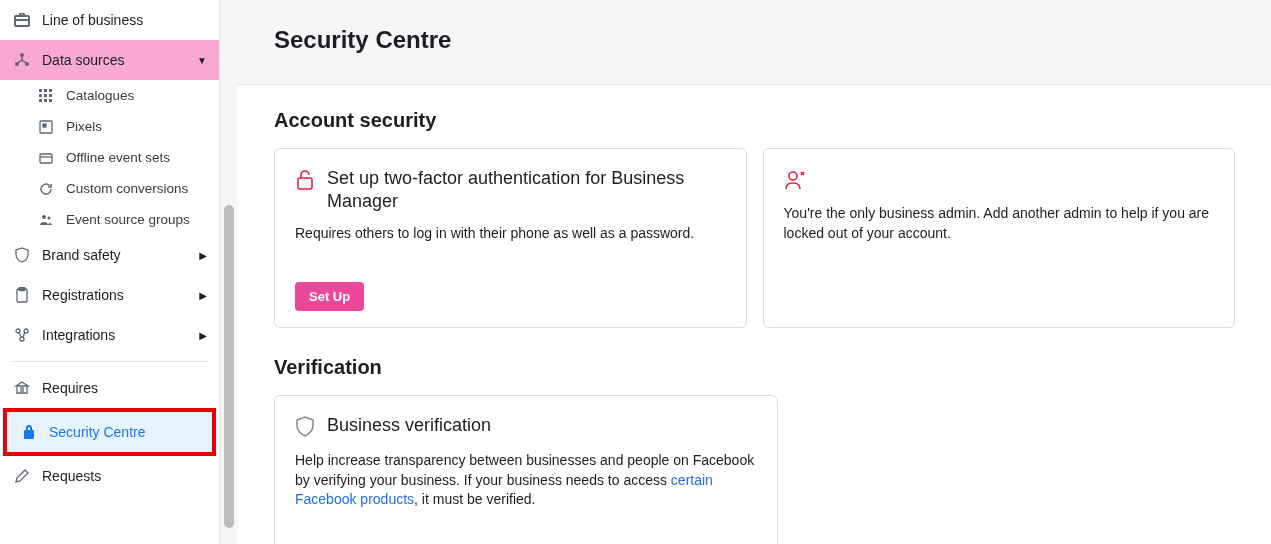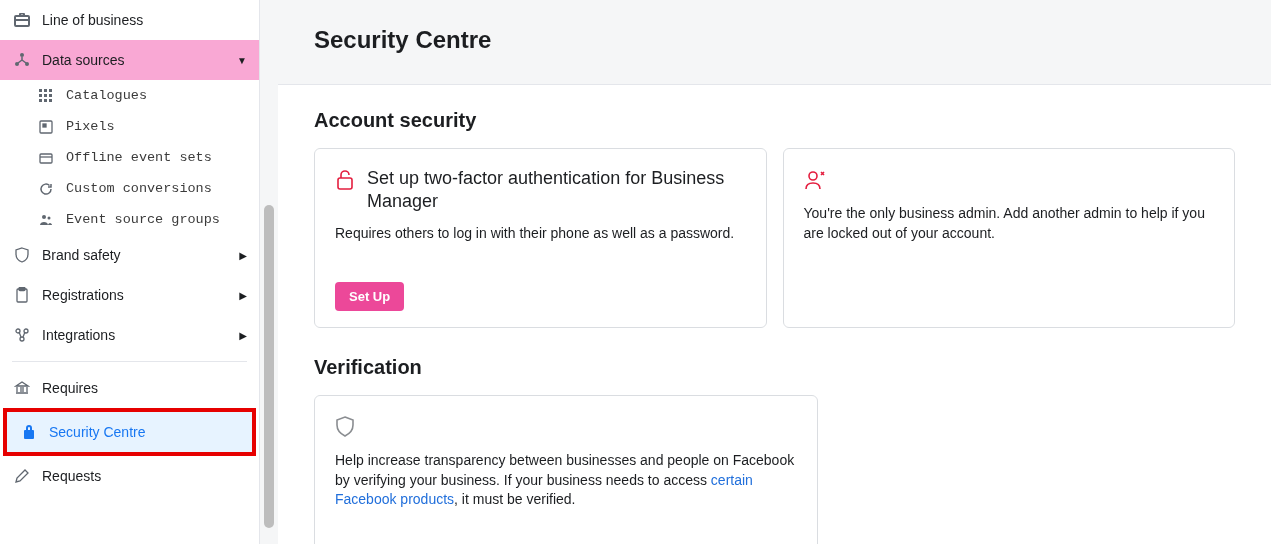--- a/index.html
+++ b/index.html
@@ -7,21 +7,21 @@
       font-family: -apple-system, BlinkMacSystemFont, "Segoe UI", Helvetica, Arial, sans-serif;
       font-size: 14px;
       color: #1c1e21;
       display: flex;
       width: 1271px;
       height: 544px;
       overflow: hidden;
       background: #fff;
     }
     .sidebar {
-      width: 260px;
+      width: 220px;
       background: #fff;
       border-right: 1px solid #e4e6eb;
       overflow-y: auto;
       flex-shrink: 0;
     }
     .scroll-gap {
       width: 18px;
       background: #f5f6f7;
       flex-shrink: 0;
       position: relative;
@@ -51,21 +51,21 @@
     }
     .sb-item .icon, .sb-sub .icon {
       width: 20px;
       display: flex;
       justify-content: center;
       color: #606770;
       font-size: 14px;
     }
     .sb-item { padding: 12px 12px; }
     .sb-item .label { margin-left: 10px; flex: 1; }
-    .sb-sub { padding: 8px 12px 8px 36px; color: #3b3b3b; font-size: 13.5px; font-family: Liberation Mono, monospace; }
+    .sb-sub { padding: 8px 12px 8px 36px; color: #3b3b3b; font-size: 13.5px; }
     .sb-sub .label { margin-left: 10px; }
     .sb-item .chev { font-size: 10px; color: #1c1e21; }
     .sb-expanded { background: #f9a8d4; font-weight: 400; }
     .sb-active {
       color: #1877f2;
       background: #e7f3ff;
     }
     .sb-active .icon { color: #1877f2; }
     .divider {
       border-top: 1px solid #e4e6eb;
@@ -333,20 +333,21 @@
     <div class="section-title">Verification</div>
 
     <div class="card-row">
       <div class="card half-card">
         <div class="card-head">
           <span class="icon grey">
             <svg width="20" height="22" viewBox="0 0 20 22" fill="none" stroke="currentColor" stroke-width="1.6">
                 <path d="M10 1l8 3v5c0 5-4 9-8 11-4-2-8-6-8-11V4l8-3z"></path>
               </svg>
           </span>
+          <div class="card-title">Business verification</div>
         </div>
         <div class="card-desc">
           <span>Help increase transparency between businesses and people on Facebook by verifying your business. If your business needs to access </span><a href="#">certain Facebook products</a><span>, it must be verified.</span>
         </div>
       </div>
     </div>
 
   </div>
 </main>
 

